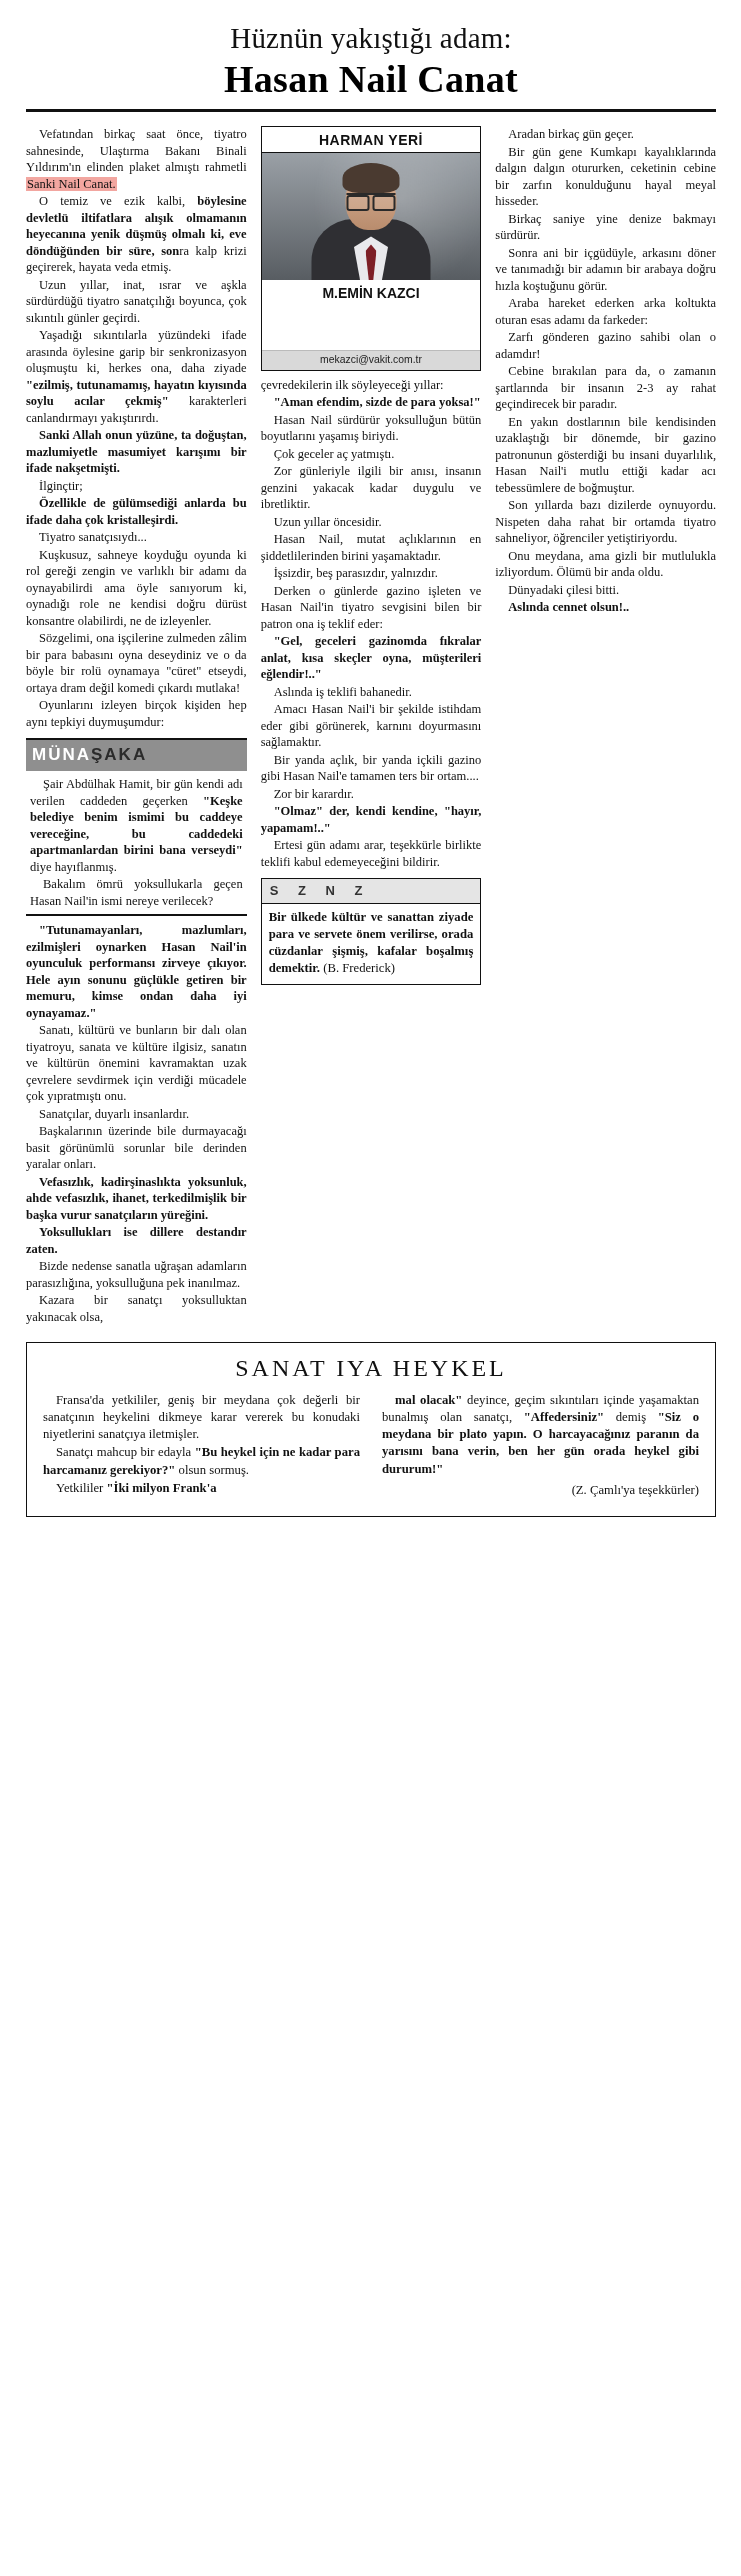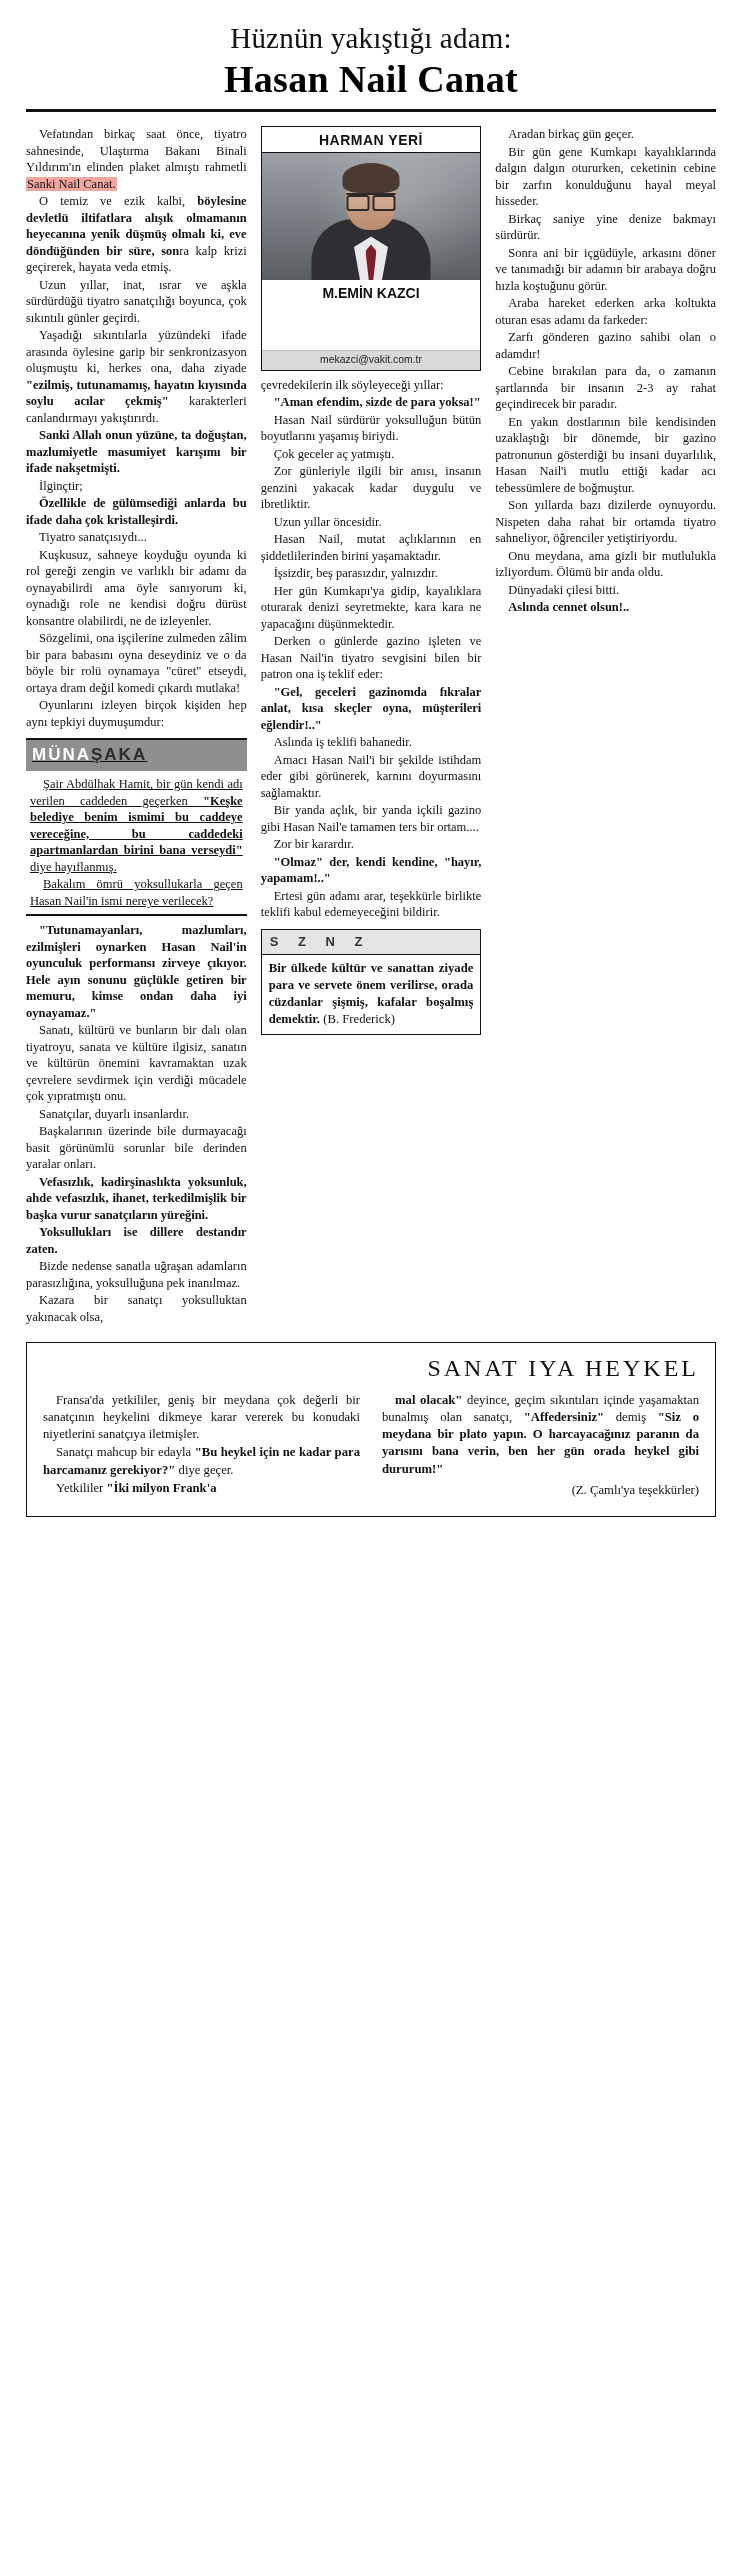--- a/index.html
+++ b/index.html
@@ -179,21 +179,20 @@
     border-top: 1px solid #bbb;
     margin-top: 45px;
   }
   
   .munasaka {
     border-top: 2px solid #111;
     border-bottom: 2px solid #111;
     margin: 8px 0 6px 0;
     padding: 0 0 4px 0;
     background: #fff;
-    text-decoration: underline;
   }
   .munasaka .m-head {
     background: #8f8f8f;
     color: #fff;
     font-family: "Liberation Sans", sans-serif;
     font-weight: bold;
     font-size: 17px;
     letter-spacing: 2px;
     padding: 4px 6px 5px 6px;
   }
@@ -229,21 +228,21 @@
     font-weight: bold;
   }
   .sznz .s-body .src { font-weight: normal; }
   
   .bottom-box {
     border: 1px solid #111;
     margin-top: 16px;
     padding: 12px 16px 16px 16px;
   }
   .bottom-box .bb-title {
-    text-align: right;
+    text-align: center;
     font-family: "Liberation Serif", serif;
     font-size: 24px;
     letter-spacing: 3px;
     margin: 0 0 10px 0;
     color: #111;
   }
   .bb-cols {
     display: flex;
     gap: 22px;
   }
@@ -327,21 +326,20 @@
       </div>
 
       <p class="noind">çevredekilerin ilk söyleyeceği yıllar:</p>
       <p><b>"Aman efendim, sizde de para yoksa!"</b></p>
       <p>Hasan Nail sürdürür yoksulluğun bütün boyutlarını yaşamış biriydi.</p>
       <p>Çok geceler aç yatmıştı.</p>
       <p>Zor günleriyle ilgili bir anısı, insanın genzini yakacak kadar duygulu ve ibretliktir.</p>
       <p>Uzun yıllar öncesidir.</p>
       <p>Hasan Nail, mutat açlıklarının en şiddetlilerinden birini yaşamaktadır.</p>
       <p>İşsizdir, beş parasızdır, yalnızdır.</p>
-      <p>Her gün Kumkapı'ya gidip, kayalıklara oturarak denizi seyretmekte, kara kara ne yapacağını düşünmektedir.</p>
       <p>Derken o günlerde gazino işleten ve Hasan Nail'in tiyatro sevgisini bilen bir patron ona iş teklif eder:</p>
       <p><b>"Gel, geceleri gazinomda fıkralar anlat, kısa skeçler oyna, müşterileri eğlendir!.."</b></p>
       <p>Aslında iş teklifi bahanedir.</p>
       <p>Amacı Hasan Nail'i bir şekilde istihdam eder gibi görünerek, karnını doyurmasını sağlamaktır.</p>
       <p>Bir yanda açlık, bir yanda içkili gazino gibi Hasan Nail'e tamamen ters bir ortam....</p>
       <p>Zor bir karardır.</p>
       <p><b>"Olmaz" der, kendi kendine, "hayır, yapamam!.."</b></p>
       <p>Ertesi gün adamı arar, teşekkürle birlikte teklifi kabul edemeyeceğini bildirir.</p>
 
       <div class="sznz">
@@ -368,21 +366,21 @@
       <p><b>Aslında cennet olsun!..</b></p>
     </div>
   </div>
 
   <div class="bottom-box">
     <div class="bb-title">SANAT IYA HEYKEL</div>
     <div class="bb-cols">
       <div class="bb-col">
         <p>Fransa'da yetkililer, geniş bir meydana çok değerli bir sanatçının heykelini dikmeye karar vererek bu konudaki niyetlerini sanatçıya iletmişler.</p>
         <p>
-          <span>Sanatçı mahcup bir edayla </span><b>"Bu heykel için ne kadar para harcamanız gerekiyor?"</b><span> diye geçer.</span>
+          <span>Sanatçı mahcup bir edayla </span><b>"Bu heykel için ne kadar para harcamanız gerekiyor?"</b><span> olsun sormuş.</span>
         </p>
         <p>
           <span>Yetkililer </span><b>"İki milyon Frank'a</b>
         </p>
       </div>
       <div class="bb-col">
         <p class="noind">
           <b>mal olacak"</b><span> deyince, geçim sıkıntıları içinde yaşamaktan bunalmış olan sanatçı, </span><b>"Affedersiniz"</b><span> demiş </span><b>"Siz o meydana bir plato yapın. O harcayacağınız paranın da yarısını bana verin, ben her gün orada heykel gibi dururum!"</b>
         </p>
         <p class="sig">(Z. Çamlı'ya teşekkürler)</p>

